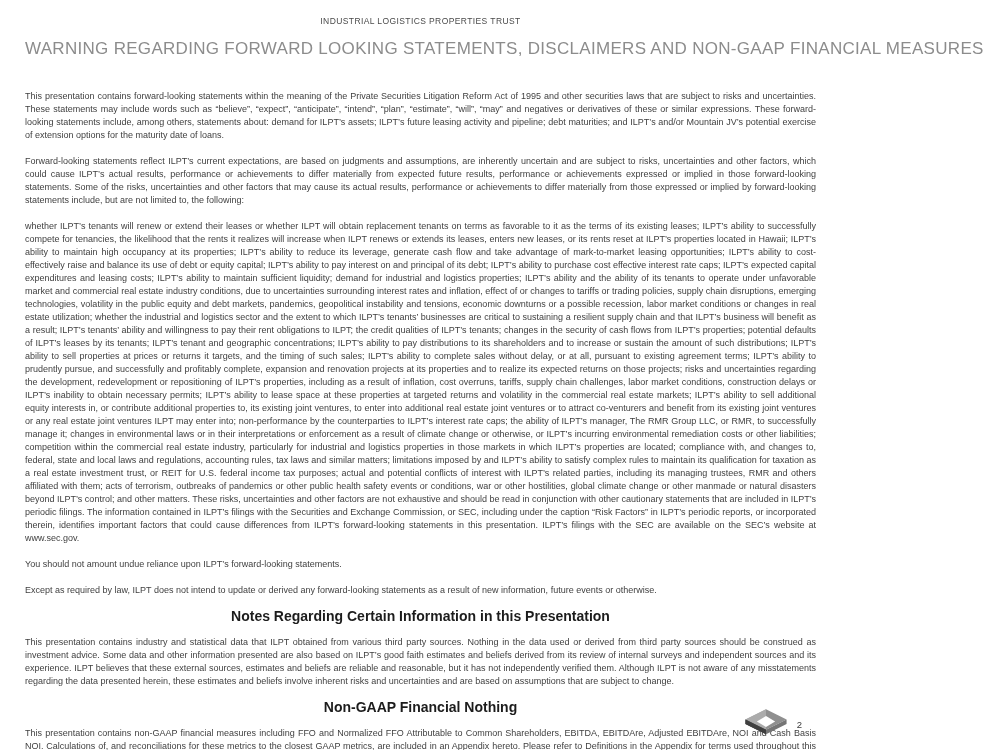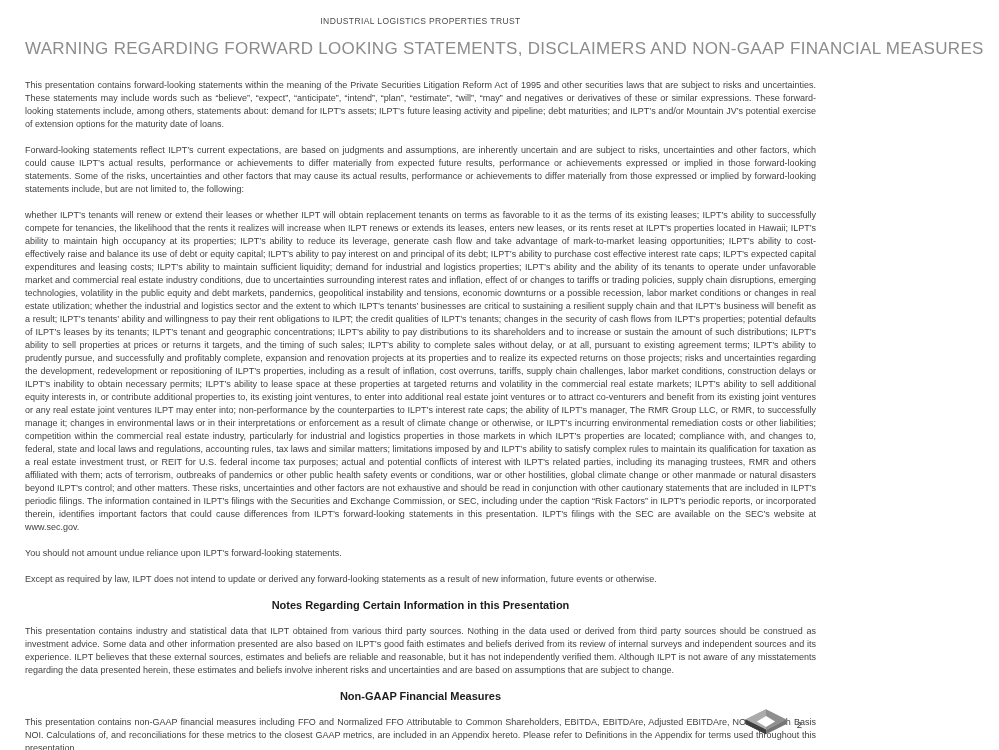--- a/index.html
+++ b/index.html
@@ -18,34 +18,34 @@
     letter-spacing: 0.4px;
     color: #4a4a4a;
     margin-bottom: 13px;
   }
   .page-title {
     text-align: center;
     font-size: 17px;
     letter-spacing: 0.3px;
     color: #8c8c8c;
     font-weight: 400;
-    margin-bottom: 20px;
+    margin-bottom: 31px;
     white-space: nowrap;
   }
   .content {
     font-size: 9px;
     line-height: 13px;
     text-align: justify;
     color: #3f3f3f;
   }
   .content p { margin-bottom: 13px; }
   .section-heading {
     text-align: center;
     font-weight: bold;
-    font-size: 11px;
+    font-size: 14px;
     color: #1c1c1c;
     margin: 0 0 13px 0;
   }
   .footer {
     position: absolute;
     right: 22px;
     bottom: 10px;
     display: flex;
     align-items: center;
     gap: 10px;
@@ -72,21 +72,21 @@
 
     <p>You should not amount undue reliance upon ILPT’s forward-looking statements.</p>
 
     <p>Except as required by law, ILPT does not intend to update or derived any forward-looking statements as a result of new information, future events or otherwise.</p>
 
     <div class="section-heading">Notes Regarding Certain Information in this Presentation</div>
 
     <p>This presentation contains industry and statistical data that ILPT obtained from various third party sources. Nothing in the data used or derived from third party sources should be construed as investment advice. Some data and other information presented are also based on ILPT’s good faith estimates and beliefs derived from its review of internal surveys and independent sources and its experience. ILPT believes that these external sources, estimates and beliefs are reliable and reasonable, but it has not independently verified them. Although ILPT is not aware of any misstatements regarding the data presented herein, these estimates and beliefs involve inherent risks and uncertainties and are based on assumptions that are subject to change.</p>
 
 
-    <div class="section-heading">Non-GAAP Financial Measures</div>
+    <div class="section-heading">Non-GAAP Financial Nothing</div>
 
     <p>This presentation contains non-GAAP financial measures including FFO and Normalized FFO Attributable to Common Shareholders, EBITDA, EBITDAre, Adjusted EBITDAre, NOI and Cash Basis NOI. Calculations of, and reconciliations for these metrics to the closest GAAP metrics, are included in an Appendix hereto. Please refer to Definitions in the Appendix for terms used throughout this presentation.</p>
 
   </div>
 
   <div class="footer">
     <svg class="logo" viewBox="0 0 36 28" aria-hidden="true">
 
       <polygon points="0,10 18,1 18,10 18,19" fill="#ababab"></polygon>
       <polygon points="0,10 18,1 18,19 0,10" fill="#ababab"></polygon>

